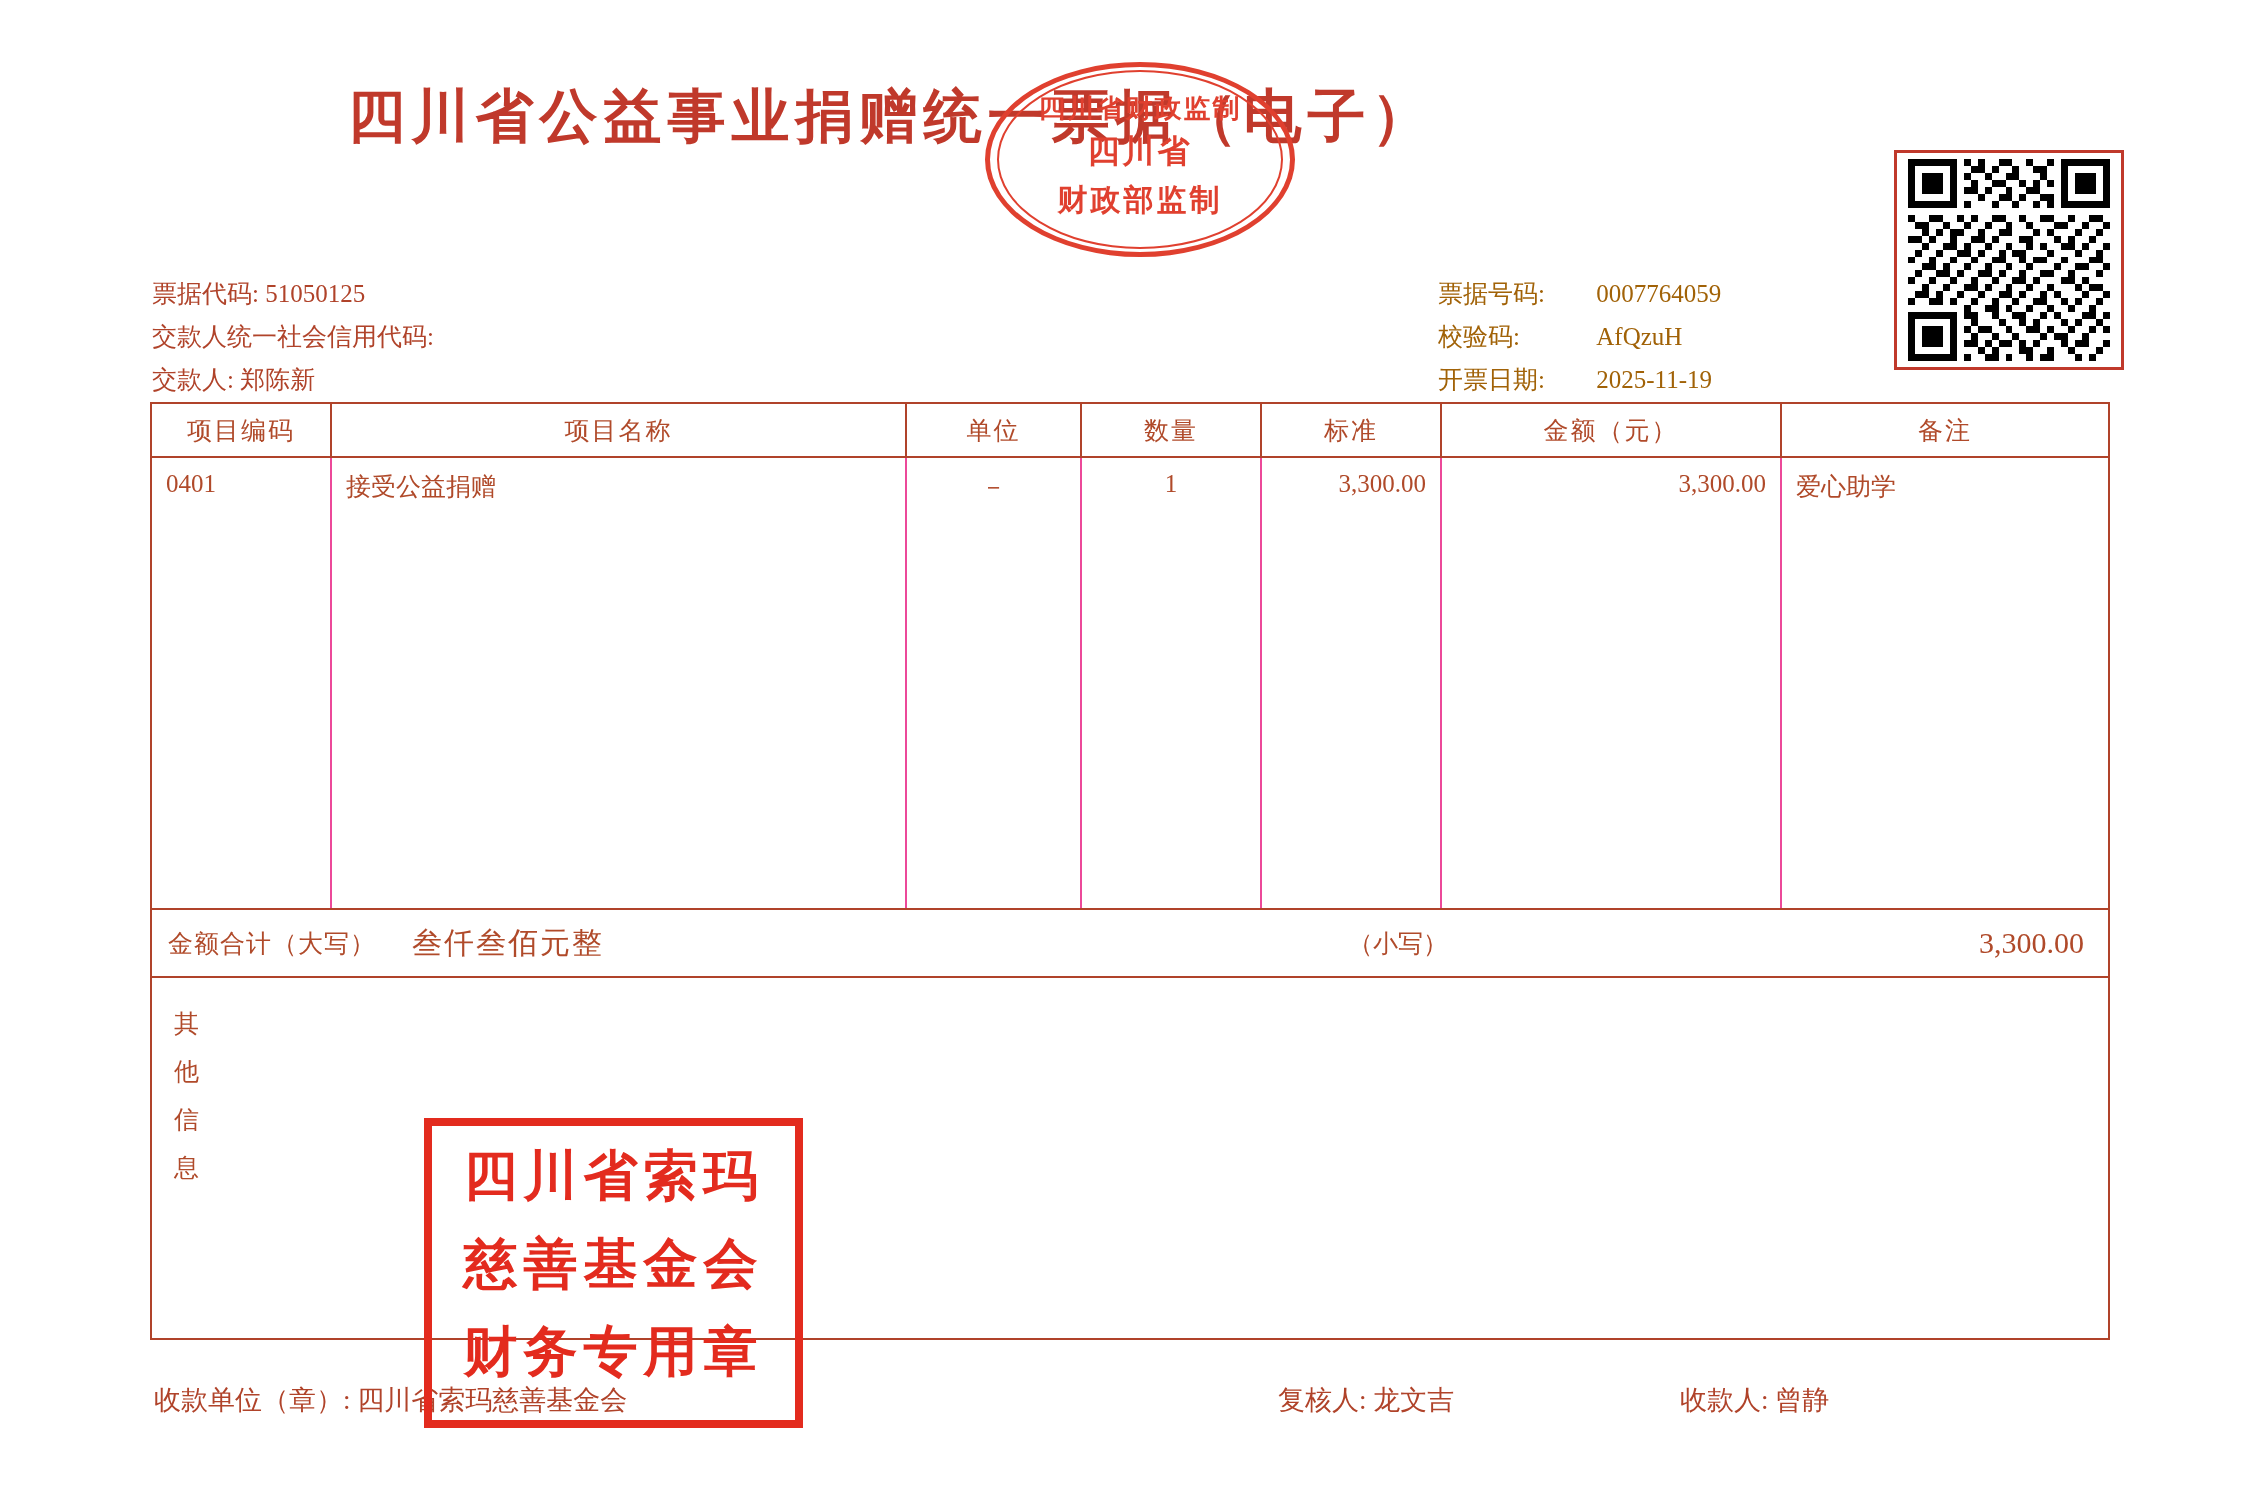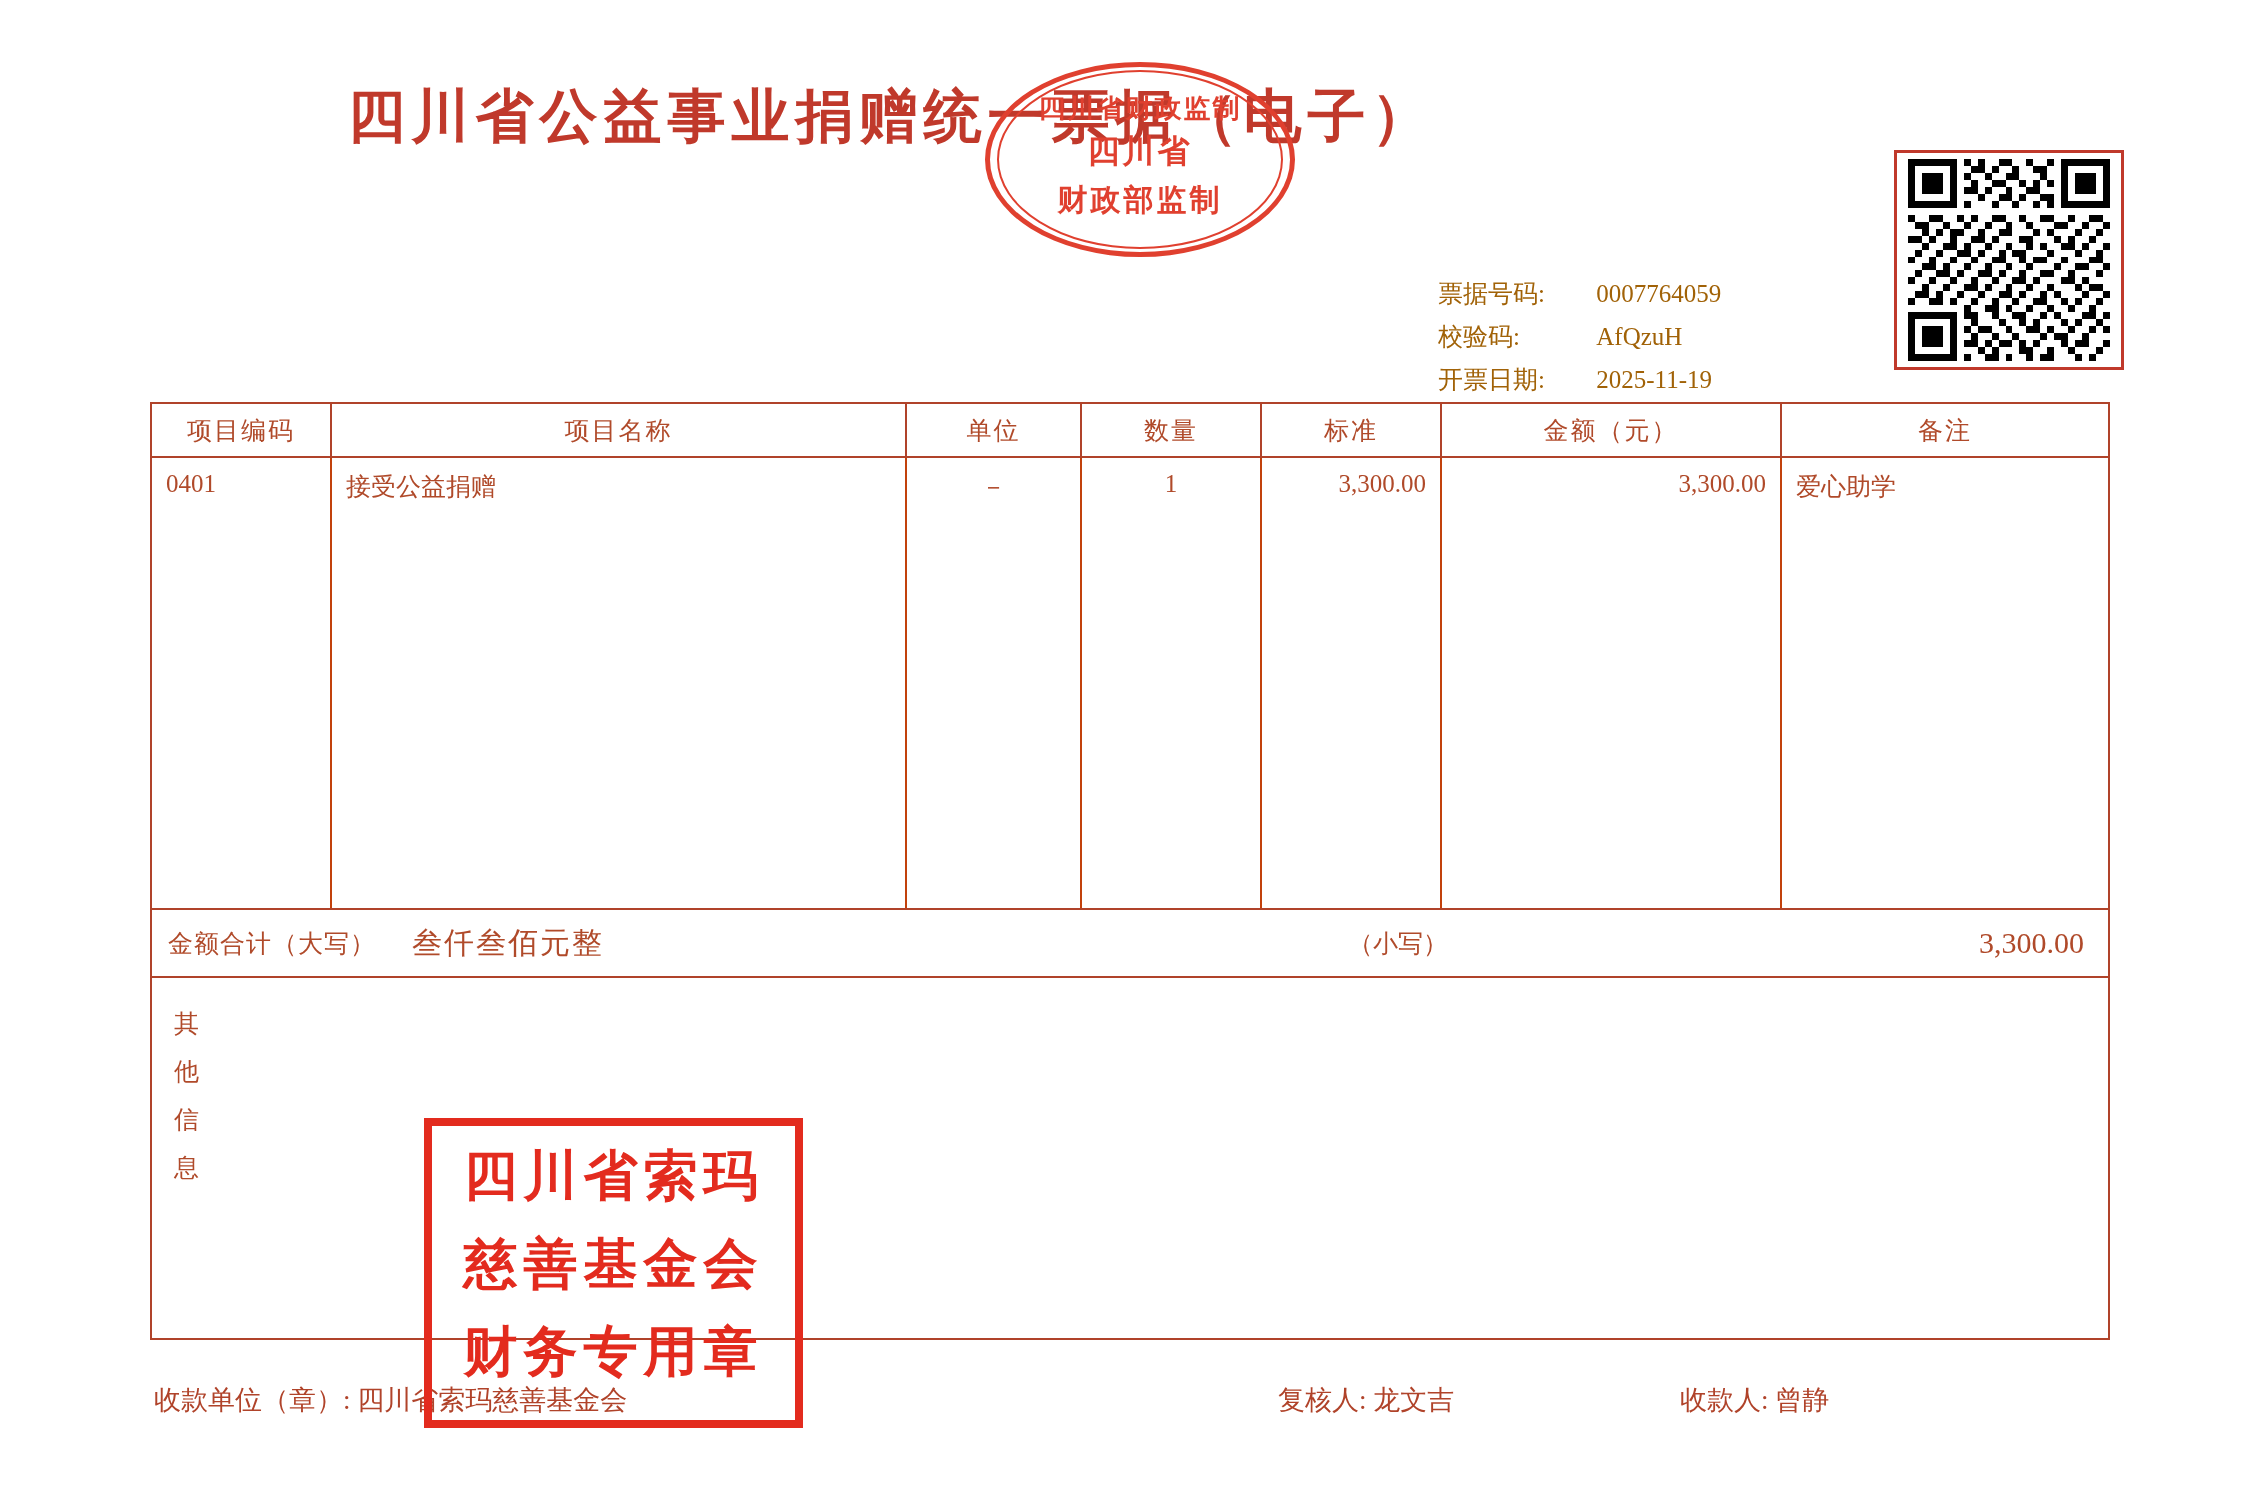--- a/index.html
+++ b/index.html
@@ -104,21 +104,21 @@
   .c5 { width: 180px; }
   .c6 { width: 340px; }
   .c7 { flex: 1; }
 
   .tbl .body {
     display: flex;
     height: 450px;
     border-bottom: 2px solid #b0432a;
   }
   .tbl .body > div {
-    border-right: 2px solid #c2410c;
+    border-right: 2px solid #ec4899;
     box-sizing: border-box;
     font-size: 25px;
     padding-top: 12px;
   }
   .tbl .body > div:last-child { border-right: none; }
   .pad-l { padding-left: 14px; }
   .ctr { text-align: center; }
   .rgt { text-align: right; padding-right: 14px; }
 
   
@@ -470,20 +470,34 @@
           <rect x="11" y="28" width="2" height="1"></rect>
           <rect x="14" y="28" width="1" height="1"></rect>
           <rect x="17" y="28" width="1" height="1"></rect>
           <rect x="19" y="28" width="2" height="1"></rect>
           <rect x="24" y="28" width="1" height="1"></rect>
           <rect x="26" y="28" width="1" height="1"></rect>
       </g>
     </svg>
   </div>
 
+  <div class="meta-left">
+    <div class="meta-row">
+      <span class="lbl">票据代码:</span>
+      <span class="val">51050125</span>
+    </div>
+    <div class="meta-row">
+      <span class="lbl">交款人统一社会信用代码:</span>
+      <span class="val"></span>
+    </div>
+    <div class="meta-row">
+      <span class="lbl">交款人:</span>
+      <span class="val">郑陈新</span>
+    </div>
+  </div>
 
   <div class="meta-right">
     <div class="meta-row">
       <span class="lbl">票据号码:</span>
       <span class="val">0007764059</span>
     </div>
     <div class="meta-row">
       <span class="lbl">校验码:</span>
       <span class="val">AfQzuH</span>
     </div>

